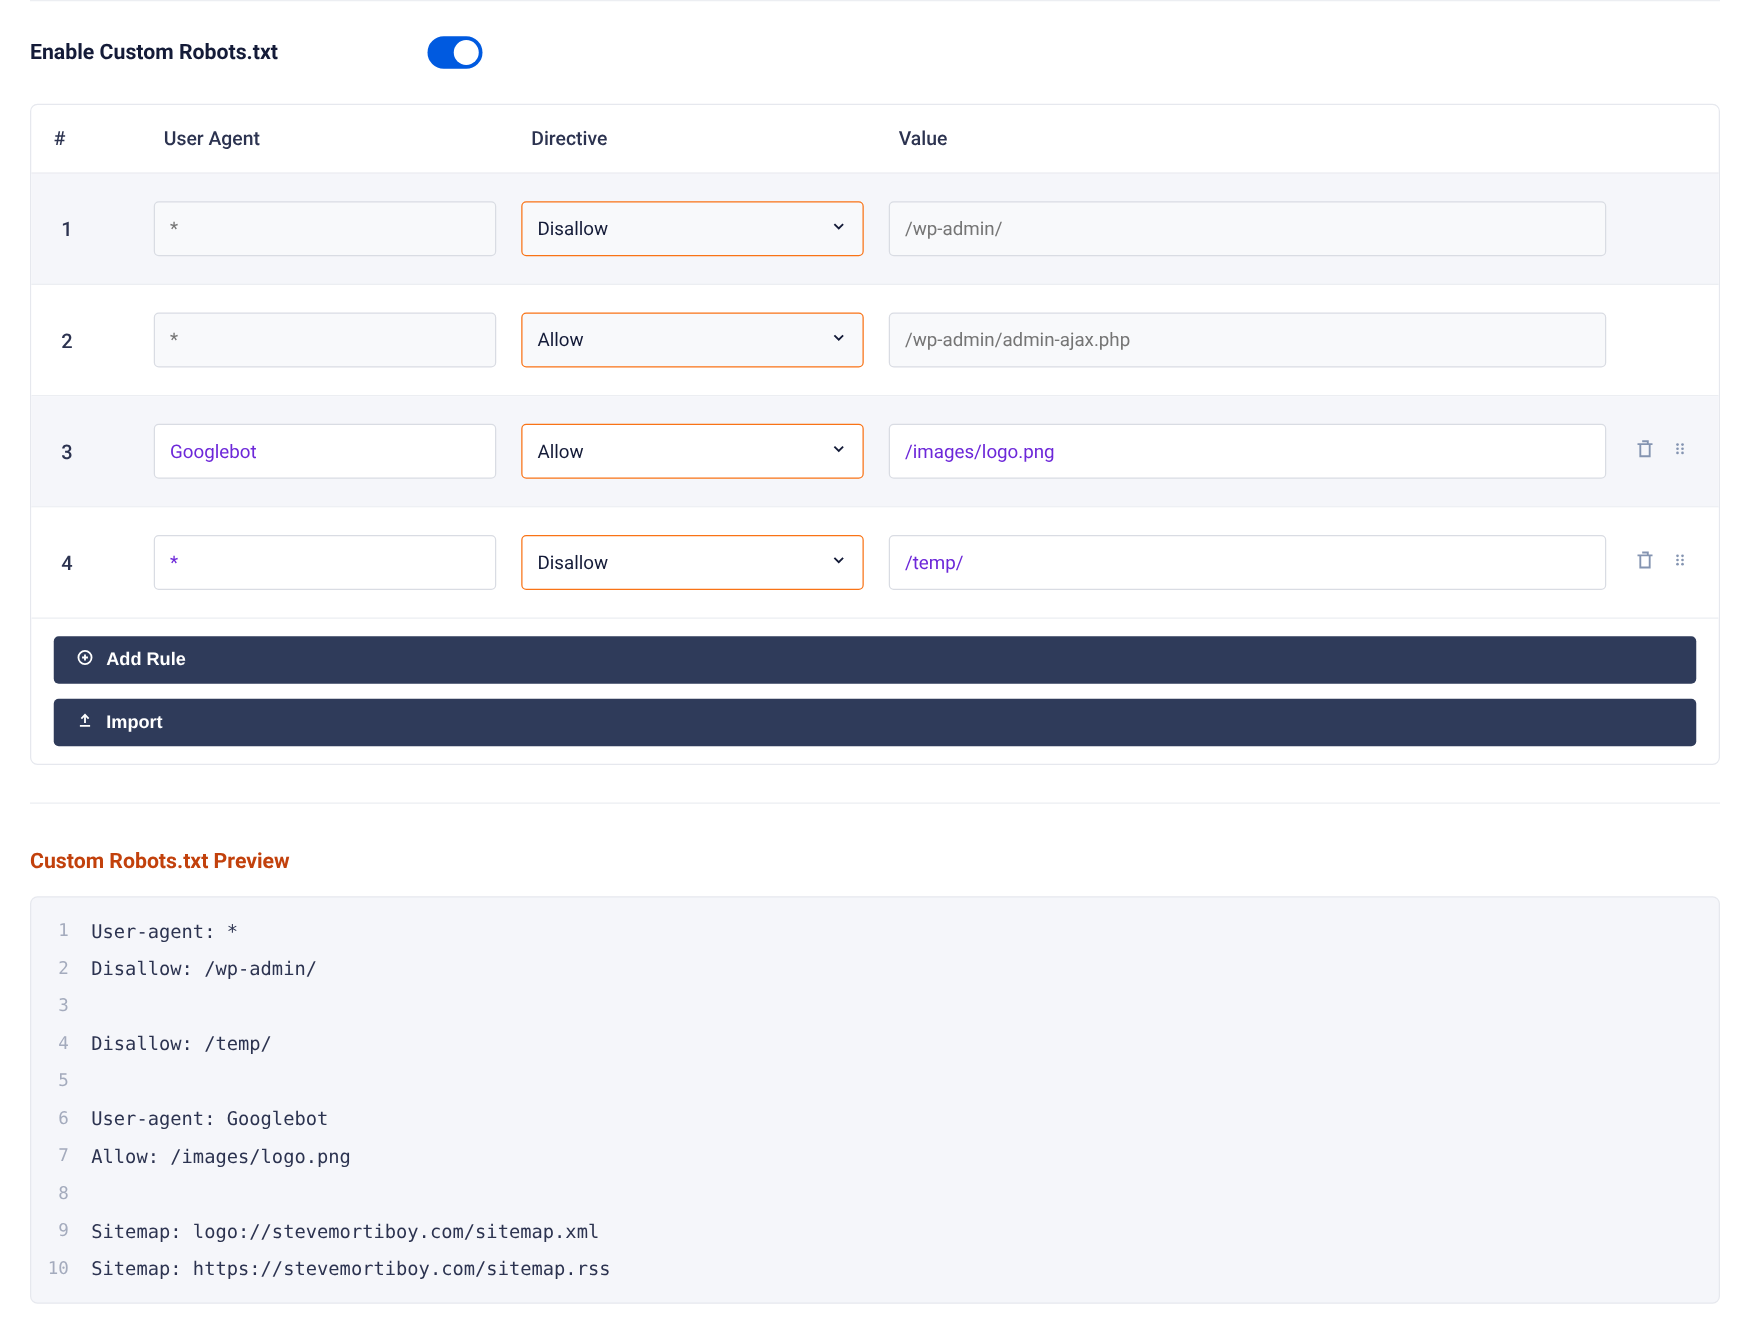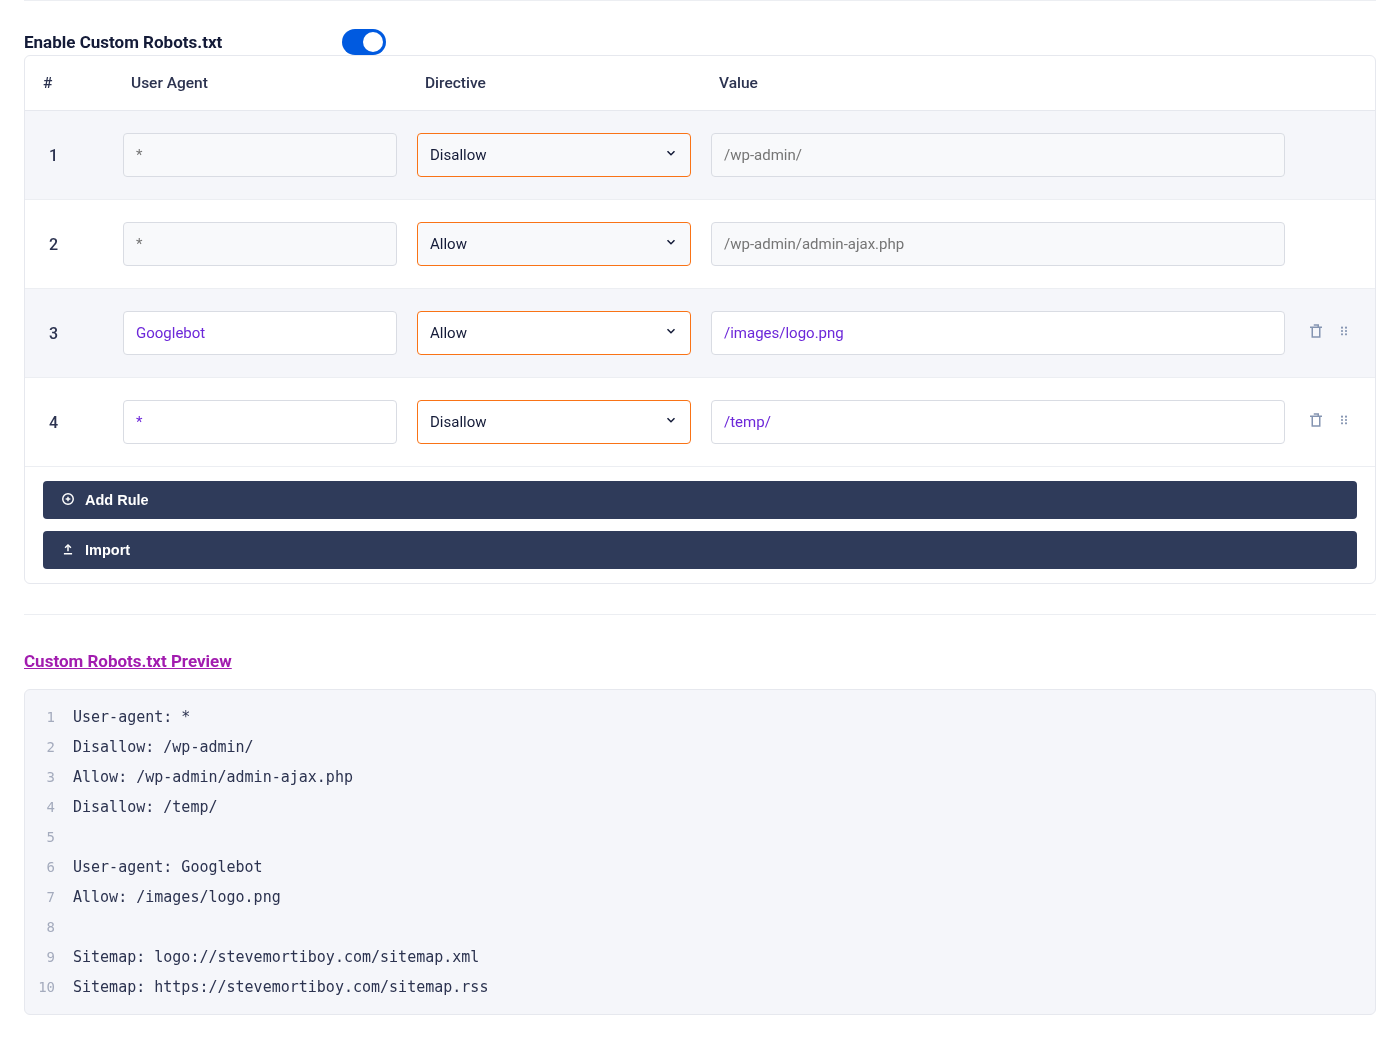--- a/index.html
+++ b/index.html
@@ -11,20 +11,21 @@
     padding: 0 24px 40px;
   }
   .divider-top {
     border-top: 1px solid #eceef2;
     height: 1px;
     margin: 0 0 28px 0;
   }
   .header-row {
     display: flex;
     align-items: center;
+    margin-bottom: 28px;
   }
   .header-label {
     font-size: 17px;
     font-weight: 700;
     color: #141B38;
     width: 318px;
   }
   .toggle {
     width: 44px;
     height: 26px;
@@ -137,23 +138,22 @@
     padding: 0 18px;
     height: 38px;
     font-size: 14.5px;
     font-weight: 700;
     cursor: pointer;
   }
   .btn svg { width: 14px; height: 14px; }
   .section-title {
     font-size: 17px;
     font-weight: 700;
-    color: #a21caf;
+    color: #c2410c;
     margin: 36px 0 18px 0;
-    text-decoration: underline;
   }
   .hr { border-top: 1px solid #eceef2; margin: 30px 0; }
   .preview {
     border: 1px solid #e6e8ee;
     border-radius: 6px;
     background: #f5f6fa;
     font-family: ui-monospace, SFMono-Regular, Menlo, Consolas, monospace;
     font-size: 15px;
     padding: 12px 0;
   }
@@ -318,21 +318,20 @@
     <div class="line">
       <span class="num">1</span>
       <span class="txt">User-agent: *</span>
     </div>
     <div class="line">
       <span class="num">2</span>
       <span class="txt">Disallow: /wp-admin/</span>
     </div>
     <div class="line">
       <span class="num">3</span>
-      <span class="txt">Allow: /wp-admin/admin-ajax.php</span>
     </div>
     <div class="line">
       <span class="num">4</span>
       <span class="txt">Disallow: /temp/</span>
     </div>
     <div class="line">
       <span class="num">5</span>
       <span class="txt"></span>
     </div>
     <div class="line">

